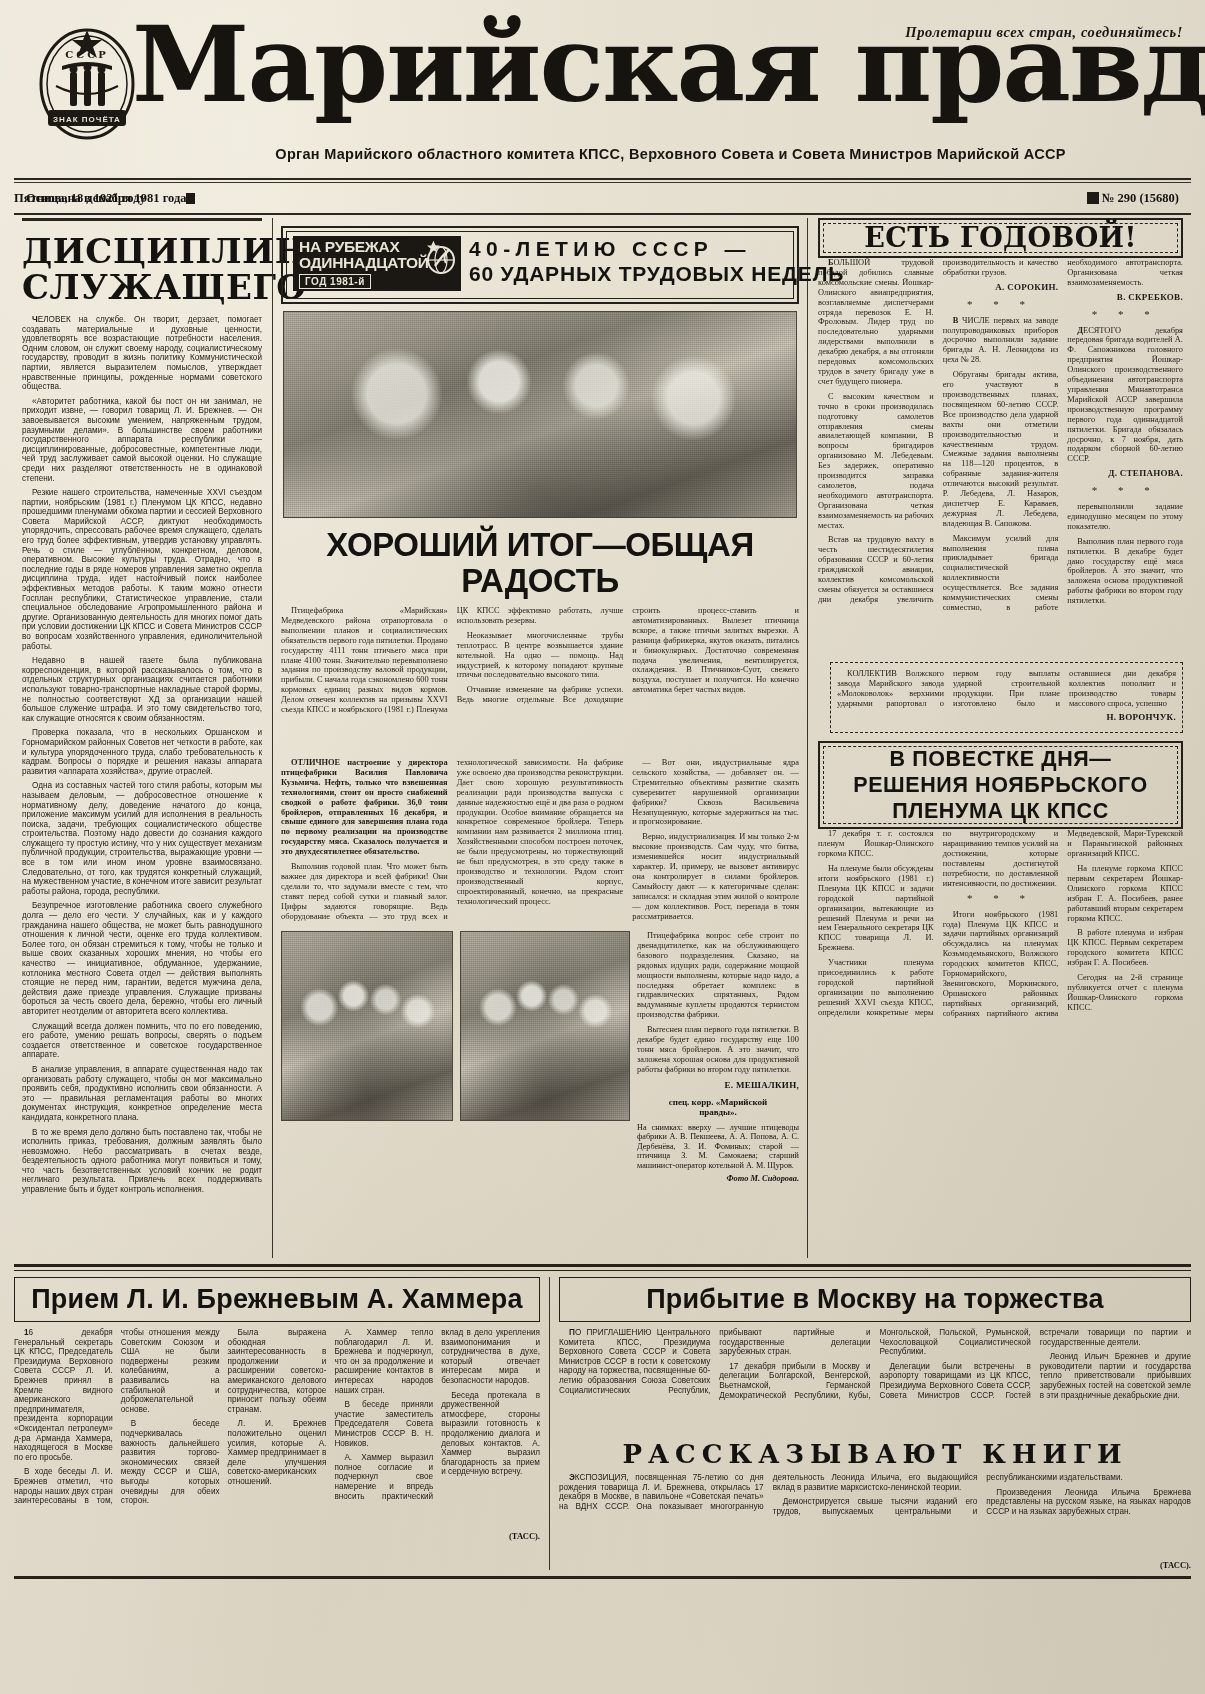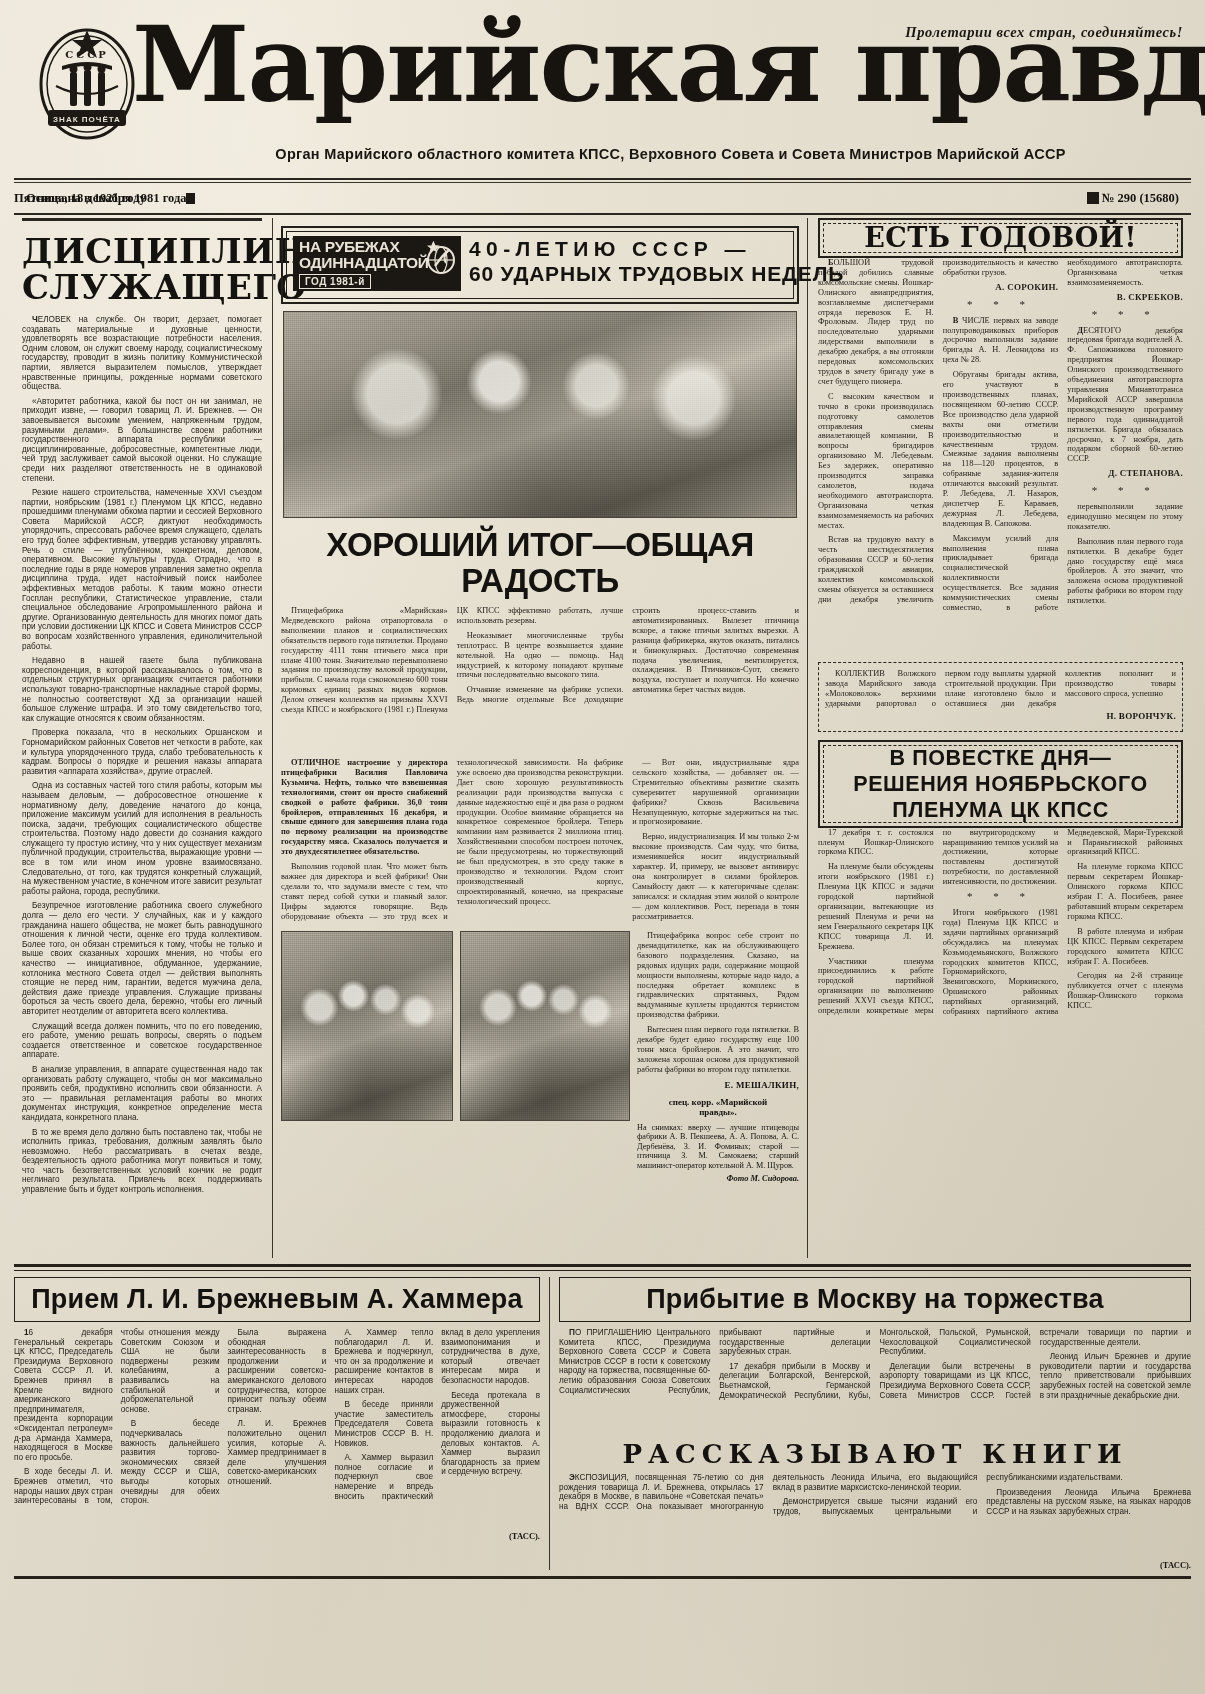--- a/index.html
+++ b/index.html
@@ -191,21 +191,21 @@
   }
   .lead-cap::first-letter{font-weight:700;}
   .body-txt p,.body-serif p{margin:0 0 5px;text-indent:10px;}
   .sig{text-align:right;font-weight:700;font-size:9px;margin:2px 0 7px;font-family:"Liberation Serif",serif;letter-spacing:.3px;}
   .sig-c{text-align:center;font-weight:700;font-size:9px;margin:3px 0 6px;font-family:"Liberation Serif",serif;}
   .stars{text-align:center;letter-spacing:9px;font-size:11px;margin:4px 0 6px;}
   .cols3{column-count:3;column-gap:9px;}
   .cols4{column-count:4;column-gap:9px;}
   .cols5{column-count:5;column-gap:8px;}
 
-  .dashbox{border:1px dashed #2b2720;padding:6px 6px 3px;margin-bottom:8px;}
+  .dashbox{border:1px dashed #2b2720;padding:6px 6px 3px;margin-bottom:8px;margin-left:12px;}
 
   
   .bottom{margin-top:6px;}
   .dbl-rule{border-top:3px solid #262219;border-bottom:1px solid #262219;height:3px;margin:5px 0 6px;}
   .bot-grid{display:flex;}
   .bot-left{width:536px;box-sizing:border-box;padding-right:9px;border-right:1.5px solid #3a352c;}
   .bot-right{flex:1;box-sizing:border-box;padding-left:9px;}
   .bot-head{
     border:1.5px solid #23201a;padding:7px 4px;margin-bottom:6px;
   }

